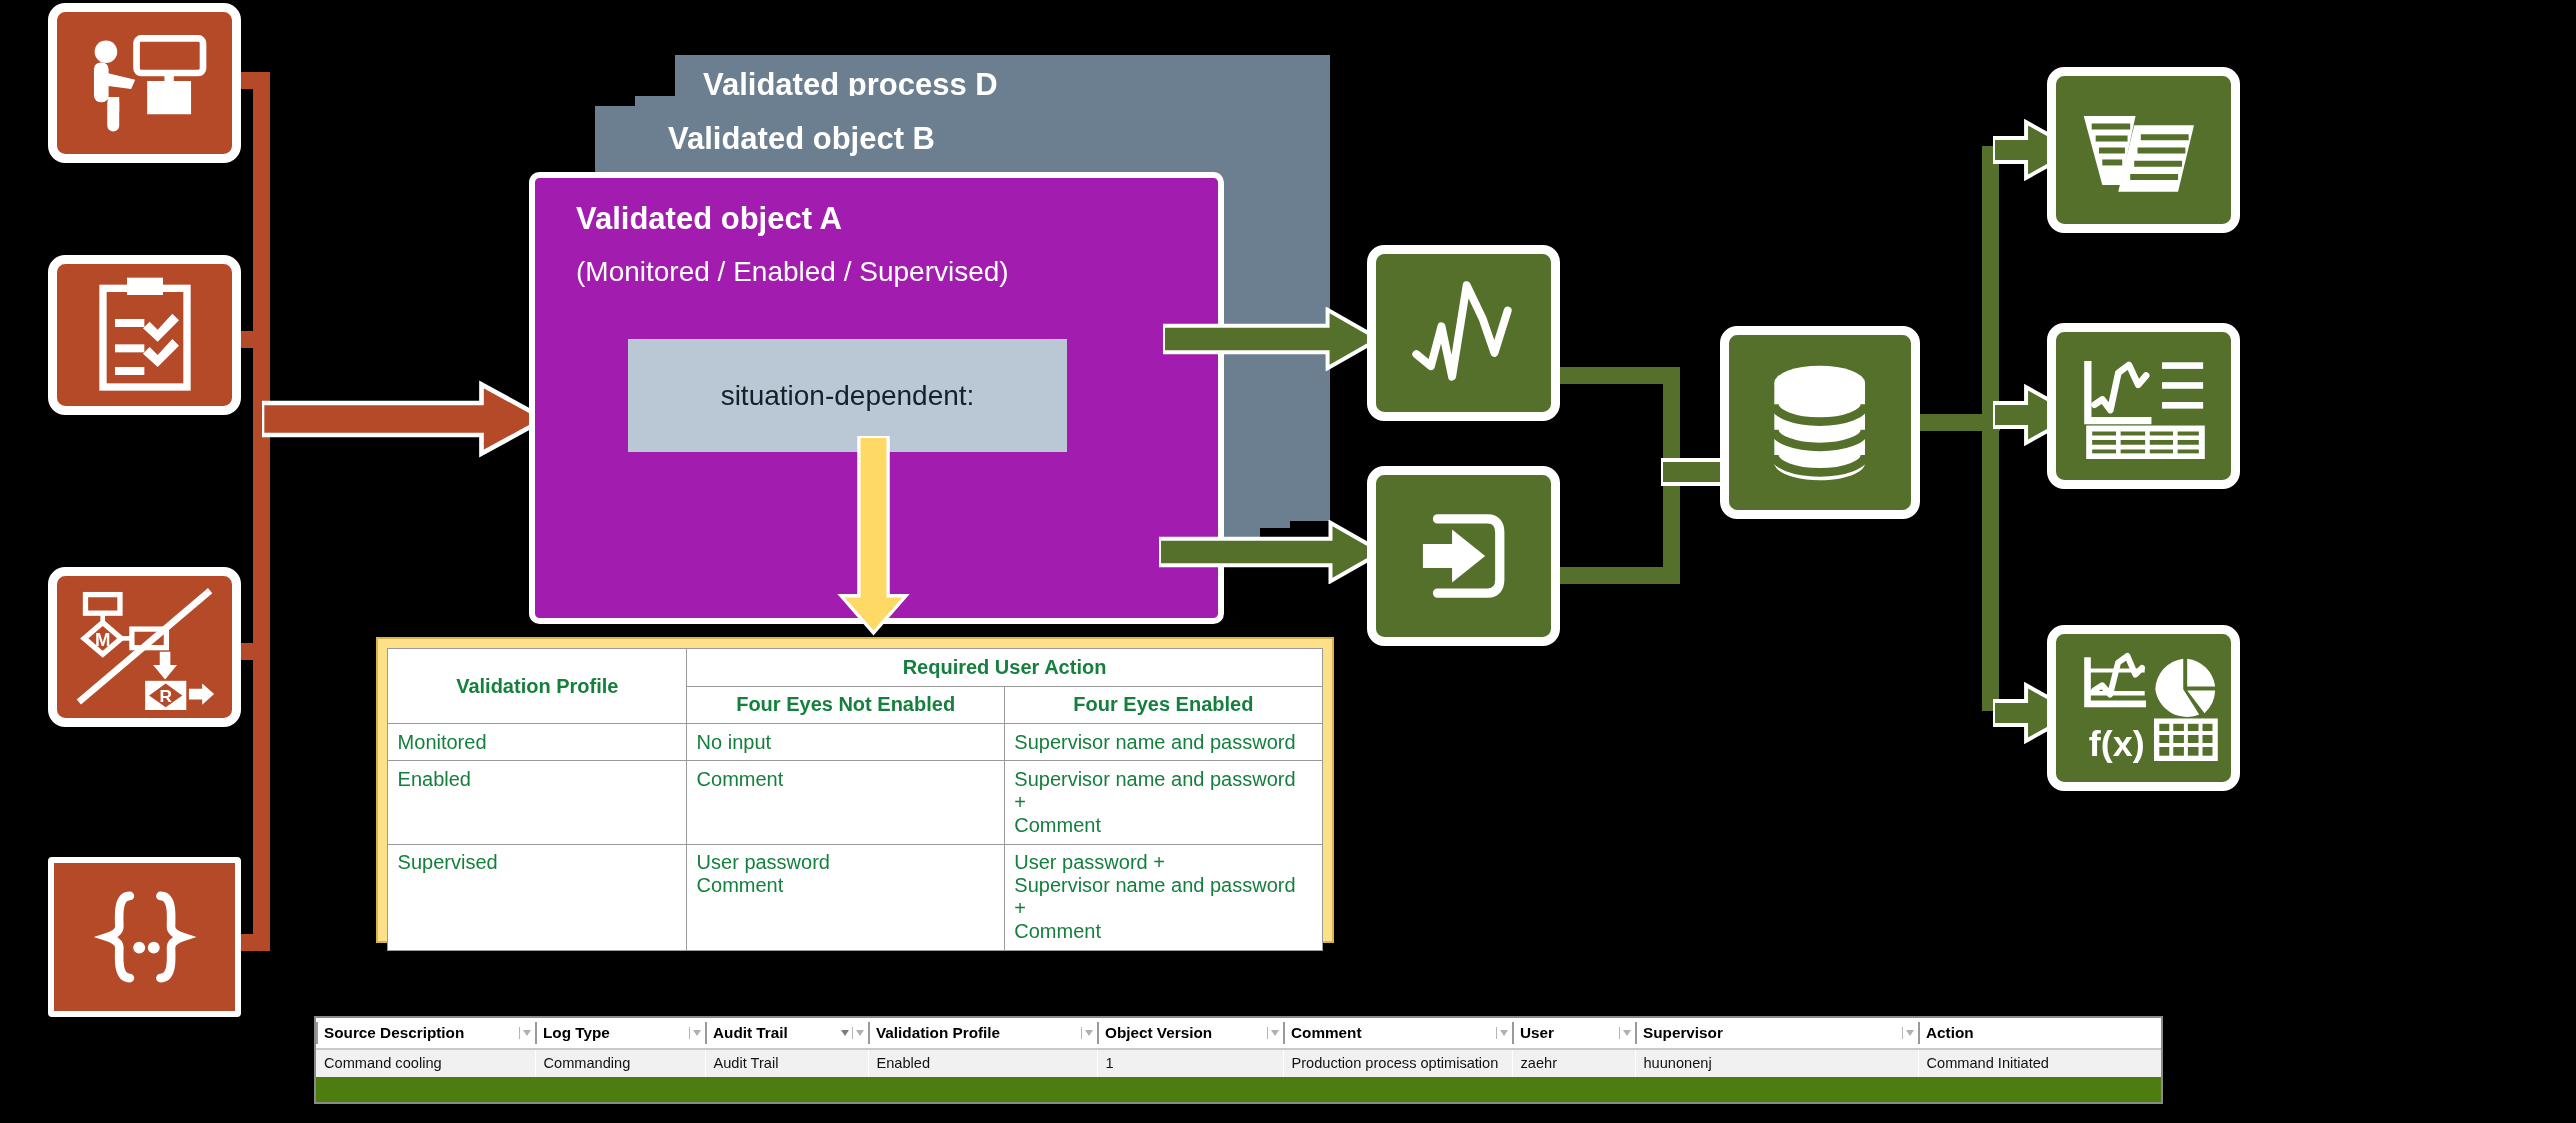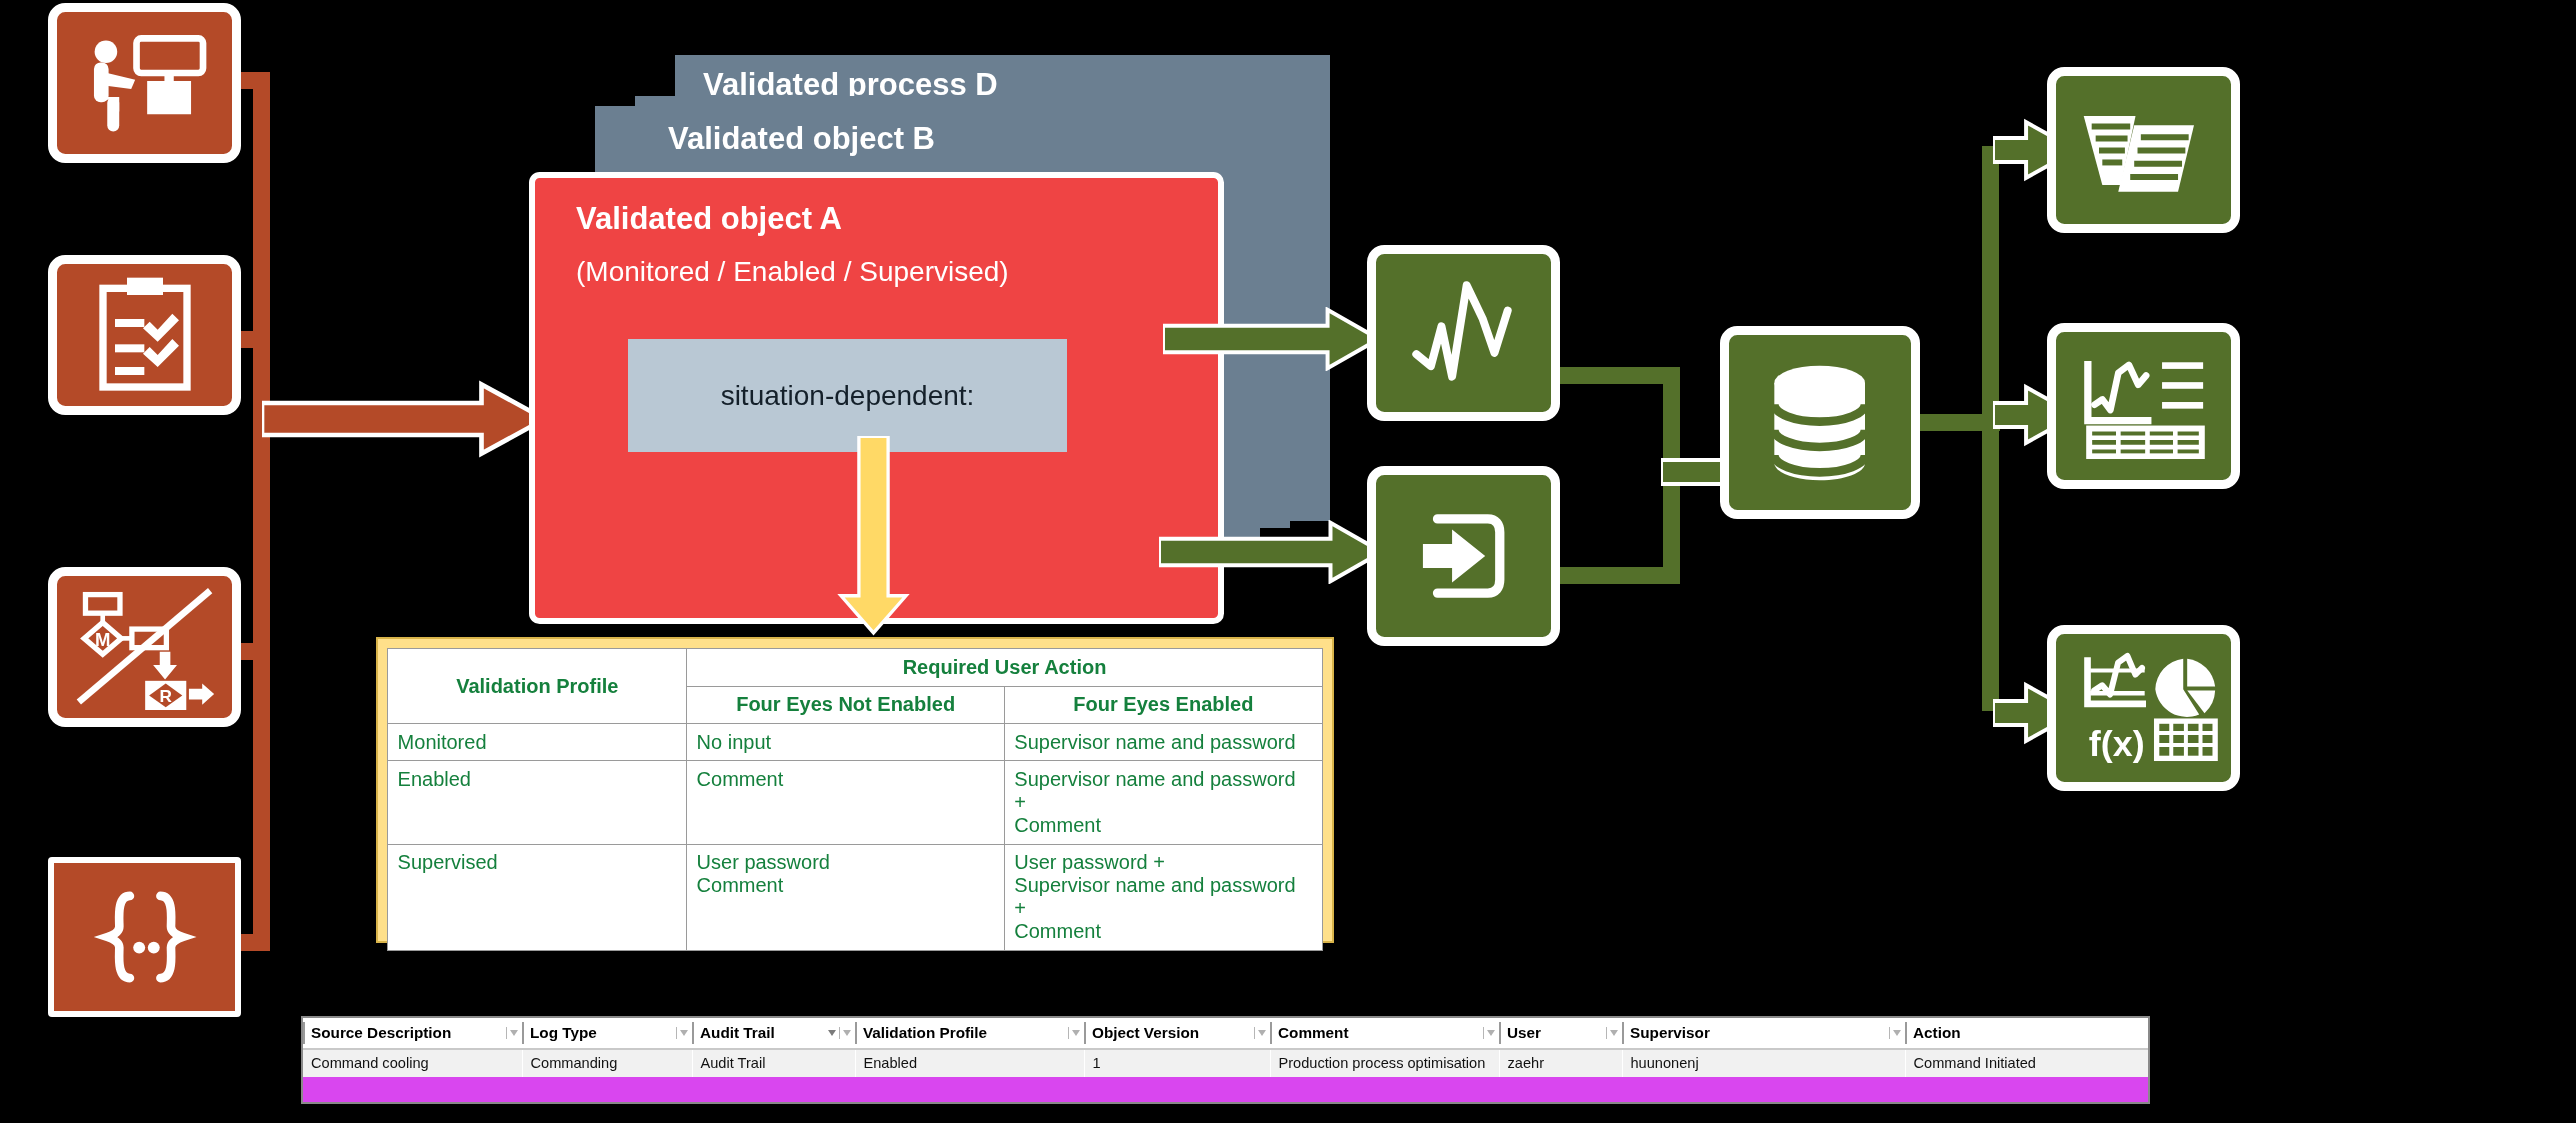--- a/index.html
+++ b/index.html
@@ -31,21 +31,21 @@
   .conn { position: absolute; background: #b44a28; }
   .conn-g { position: absolute; background: #54702a; }
 
   
   .card {
     position: absolute;
     background: #6b7f91;
     overflow: hidden;
   }
   .card-front {
-    background: #ef4444;
+    background: #a21caf;
     border: 6.7px solid #ffffff;
     border-radius: 10.6px;
   }
   .card-title {
     color: #ffffff;
     font-weight: bold;
     font-size: 31px;
     white-space: nowrap;
   }
   .card-sub {
@@ -85,23 +85,24 @@
     vertical-align: top;
     font-weight: normal;
   }
   table.vp th { text-align: center; font-weight: bold; vertical-align: middle; }
   table.vp td { text-align: left; }
   .vp-cellline { display:block; }
 
   
   .log-wrap {
     position: absolute;
-    background: #d946ef;
+    background: #4d7c0f;
     border: 2px solid #8a8a8a;
     overflow: hidden;
+    margin-left: 13px;
   }
   table.log { border-collapse: collapse; table-layout: fixed; width:100%; }
   table.log thead th {
     background: #ffffff;
     border-bottom: 2px solid #c9c9c9;
     border-right: 0;
     font-size: 15.3px; font-weight: bold; color: #000;
     text-align: left; padding: 6px 4px 6px 8px;
     position: relative; white-space: nowrap;
   }

